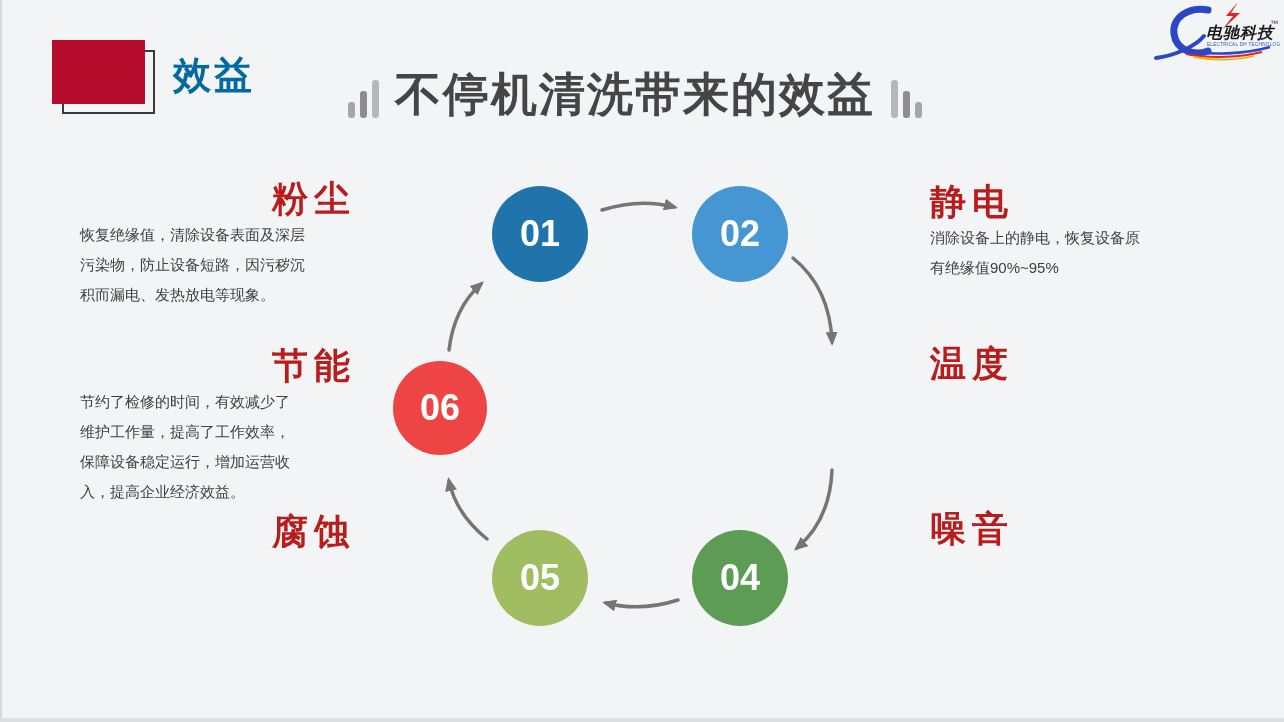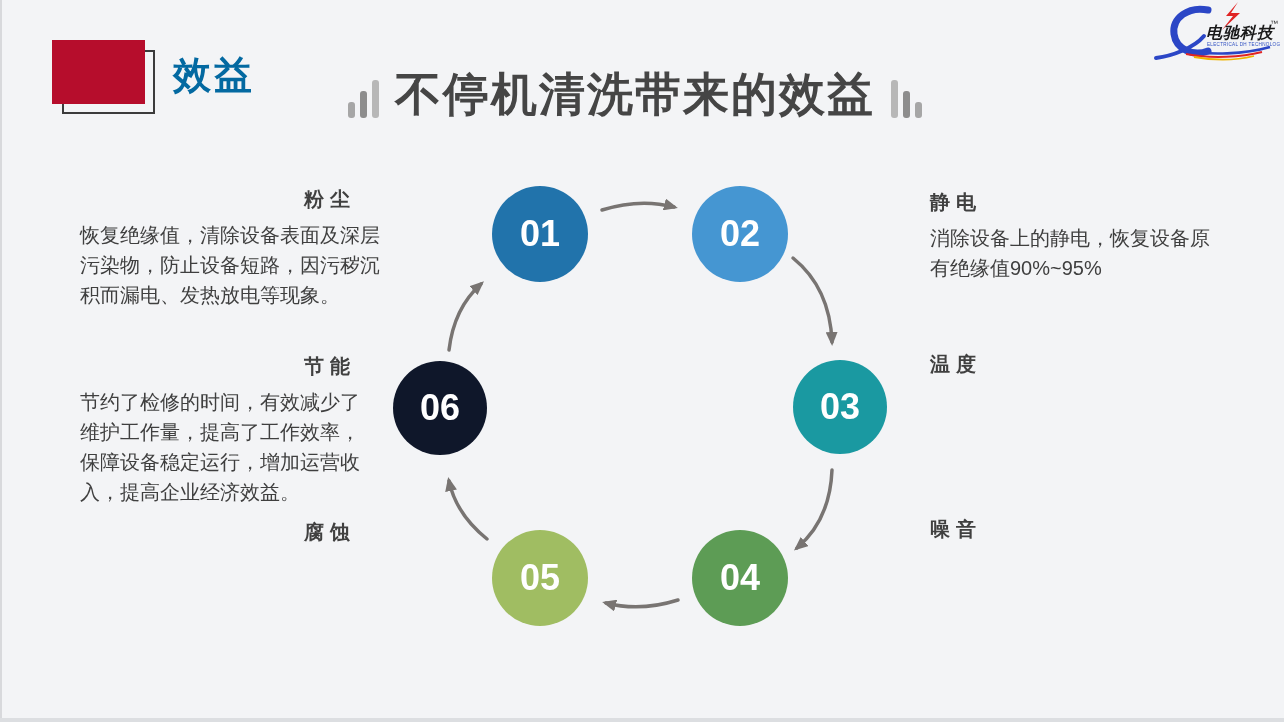--- a/index.html
+++ b/index.html
@@ -28,22 +28,22 @@
   .bars-up .b3{height:38px;background:#b7b7b7;}
   .bars-down .b1{height:38px;background:#b7b7b7;}
   .bars-down .b2{height:27px;background:#8d8d8d;}
   .bars-down .b3{height:16px;background:#a6a6a6;}
 
   
   .logo{position:absolute;left:1150px;top:2px;width:130px;height:62px;}
 
   
   .benefit{position:absolute;}
-  .benefit-heading{font-size:20px;font-weight:700;letter-spacing:6px;color:#404040;line-height:32px;margin:0 0 5px 0;}
-  .benefit-body{font-size:20px;line-height:30px;color:#3f3f3f;white-space:pre-line;margin:0;}
+  .benefit-heading{font-size:36px;font-weight:700;letter-spacing:6px;color:#b91c1c;line-height:32px;margin:0 0 5px 0;}
+  .benefit-body{font-size:15px;line-height:30px;color:#3f3f3f;white-space:pre-line;margin:0;}
   .col-left{left:80px;width:312px;}
   .col-left .benefit-heading{text-align:right;padding-right:36px;}
   .col-right{left:930px;width:322px;}
   .b-dust{top:183px;}
   .b-energy{top:350px;}
   .b-corrosion{top:516px;}
   .b-static{top:186px;}
   .b-temp{top:348px;}
   .b-noise{top:513px;}
 
@@ -140,25 +140,22 @@
     <path d="M 107 389 Q 76 364 69 331" fill="none" stroke="#787472" stroke-width="3.5" stroke-linecap="round" marker-end="url(#ah)"></path>
     <path d="M 69 200 Q 74 158 101 134" fill="none" stroke="#787472" stroke-width="3.5" stroke-linecap="round" marker-end="url(#ah)"></path>
   </svg>
 
   <div class="circle c01" style="background-color: rgb(33, 115, 171);">
       <span>01</span>
     </div>
   <div class="circle c02" style="background-color: rgb(69, 150, 210);">
       <span>02</span>
     </div>
-  <div class="circle c03" style="background-color: rgb(26, 153, 161);">
-      <span>03</span>
-    </div>
   <div class="circle c04" style="background-color: rgb(93, 156, 85);">
       <span>04</span>
     </div>
   <div class="circle c05" style="background-color: rgb(160, 189, 98);">
       <span>05</span>
     </div>
-  <div class="circle c06" style="background-color: #0f172a;">
+  <div class="circle c06" style="background-color: #ef4444;">
       <span>06</span>
     </div>
 </div>
 
 </body></html>

